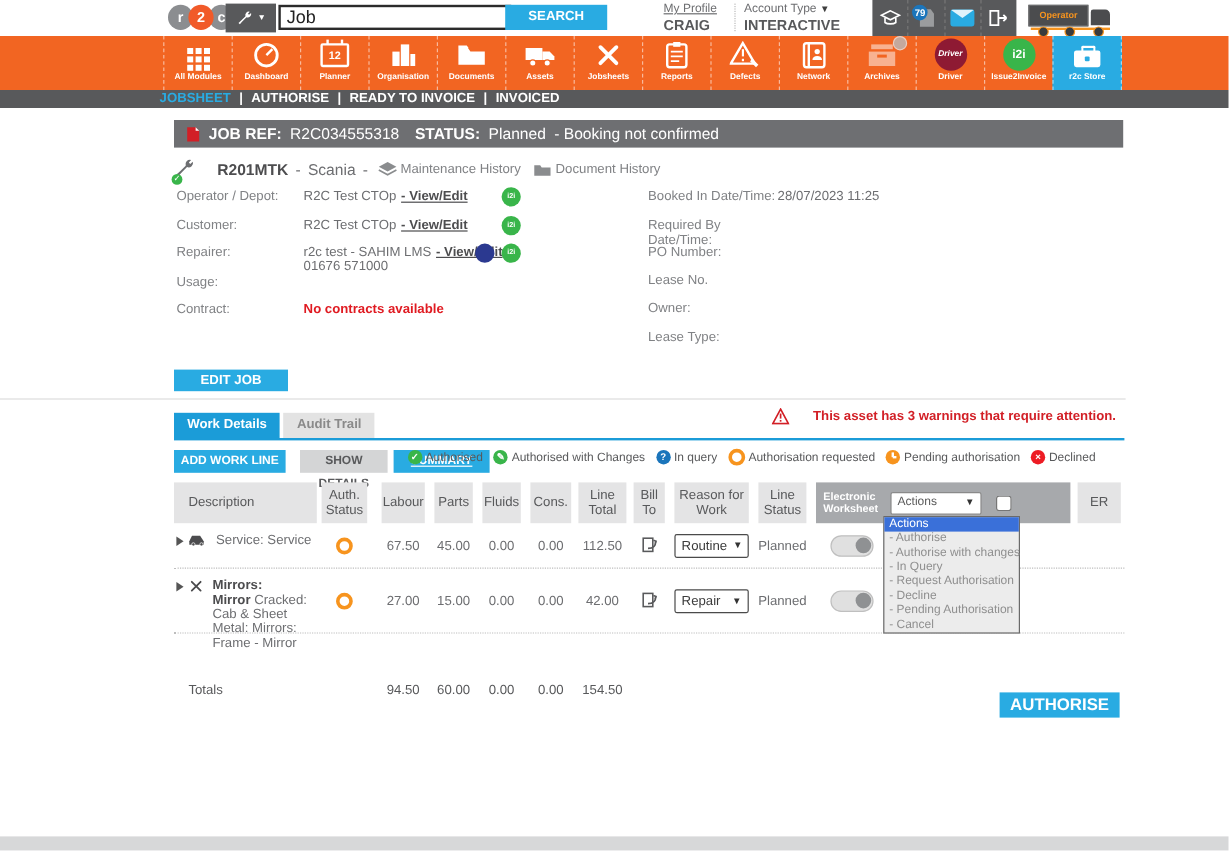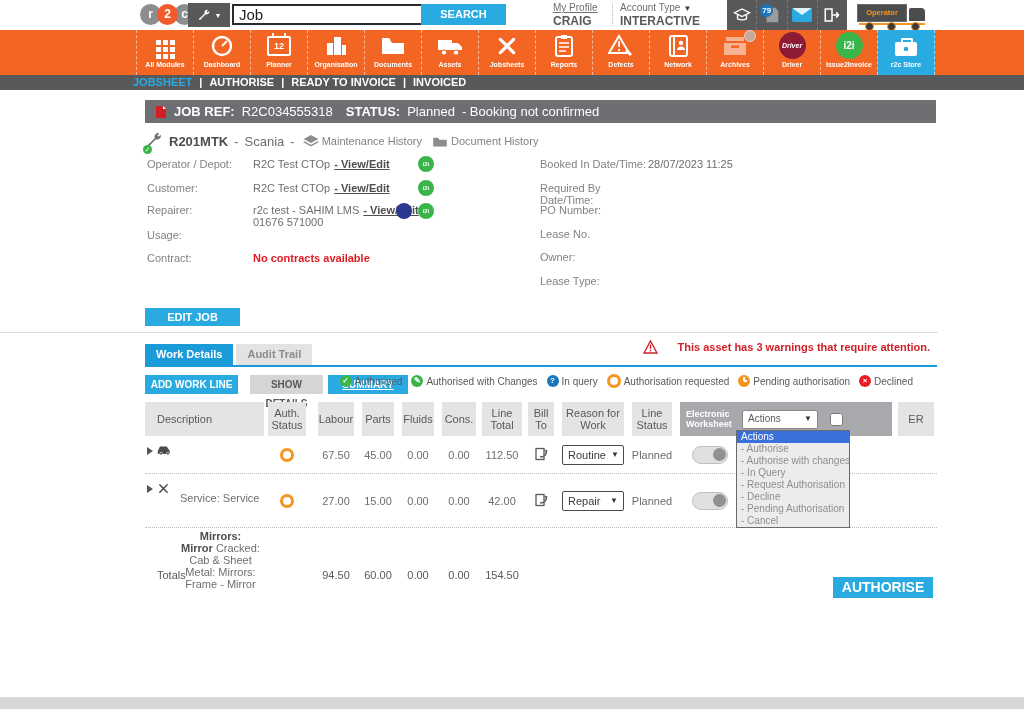--- a/index.html
+++ b/index.html
@@ -70,21 +70,21 @@
   .subnav{position:absolute;top:75px;left:0;width:1024px;height:15px;background:#58595b;
       font-size:11px;font-weight:bold;line-height:15px;padding-left:133px;box-sizing:border-box;color:#fff;}
   .subnav span.it{cursor:pointer;}
   .subnav span.it.on{color:#29abe2;}
   .subnav span.sep{color:#fff;margin:0 7px;}
   
   .jobref{position:absolute;top:100px;left:145px;width:791px;height:23px;background:#6e6f72;color:#fff;
       font-size:13px;display:flex;align-items:center;gap:7px;padding-left:10px;box-sizing:border-box;}
   .jobref b{font-weight:bold;}
   .vehicle{position:absolute;top:131px;left:145px;display:flex;align-items:center;font-size:13px;color:#6d6e71;}
-  .vehicle .reg{font-weight:bold;color:#4d4d4f;margin:0 6px 0 4px;}
+  .vehicle .reg{font-weight:bold;color:#4d4d4f;margin:0 6px 0 16px;}
   .vehicle .mk{margin:0 6px;}
   .histlink{font-size:11px;color:#808285;margin:0 10px 0 3px;cursor:pointer;}
   .wrenchwrap{position:relative;width:20px;height:20px;}
   .gcheck{position:absolute;left:-2px;bottom:-3px;width:9px;height:9px;border-radius:50%;background:#39b54a;
       color:#fff;font-size:7px;line-height:9px;text-align:center;}
   
   .fl,.fr{position:absolute;display:flex;font-size:11px;align-items:flex-start;}
   .fl{left:147px;} .fr{left:540px;}
   .lab{width:106px;color:#808285;flex-shrink:0;}
   .frlab{width:108px;color:#808285;flex-shrink:0;}
@@ -135,21 +135,21 @@
       box-sizing:border-box;cursor:pointer;}
   .fsel .arr{font-size:8px;color:#333;margin-left:5px;}
   .fsel.actions{width:76px;height:19px;font-size:10px;border-color:#8a8a8a;color:#5a5a5a;}
   .ewcheck{margin-left:12px;width:13px;height:13px;cursor:pointer;}
   .trow{color:#6d6e71;border-bottom:1px dotted #bdbdbd;box-sizing:border-box;}
   .r1{top:436px;height:38px;} .r2{top:474px;height:54px;}
   .desccell{justify-content:flex-start;align-items:flex-start;padding-top:8px;box-sizing:border-box;}
   .rarrow{width:0;height:0;border-left:6px solid #555;border-top:4px solid transparent;
       border-bottom:4px solid transparent;margin:3px 4px 0 2px;flex-shrink:0;cursor:pointer;}
   .rowicon{width:16px;margin-right:4px;flex-shrink:0;}
-  .dtext{font-size:11px;line-height:12px;text-align:center;margin-top:48px;}
+  .dtext{font-size:11px;line-height:12px;text-align:left;}
   .dtext b{color:#4d4d4f;margin-right:3px;}
   .ring{width:8px;height:8px;border:3px solid #f7941e;border-radius:50%;}
   .rsel{width:62px;}
   .tog{width:34px;height:16px;border-radius:9px;background:#e0e0e0;border:1px solid #bfbfbf;
       position:relative;cursor:pointer;margin-left:12px;}
   .tog:after{content:"";position:absolute;right:1px;top:1px;width:13px;height:13px;border-radius:50%;background:#8f9193;}
   .trow .c11{justify-content:flex-start;}
   .totals{top:531px;height:26px;color:#58595b;}
   .tcell{background:#fde047;display:flex;align-items:center;justify-content:center;margin-top:44px;}
   .t1{width:161px;justify-content:flex-start;padding-left:12px;box-sizing:border-box;}

